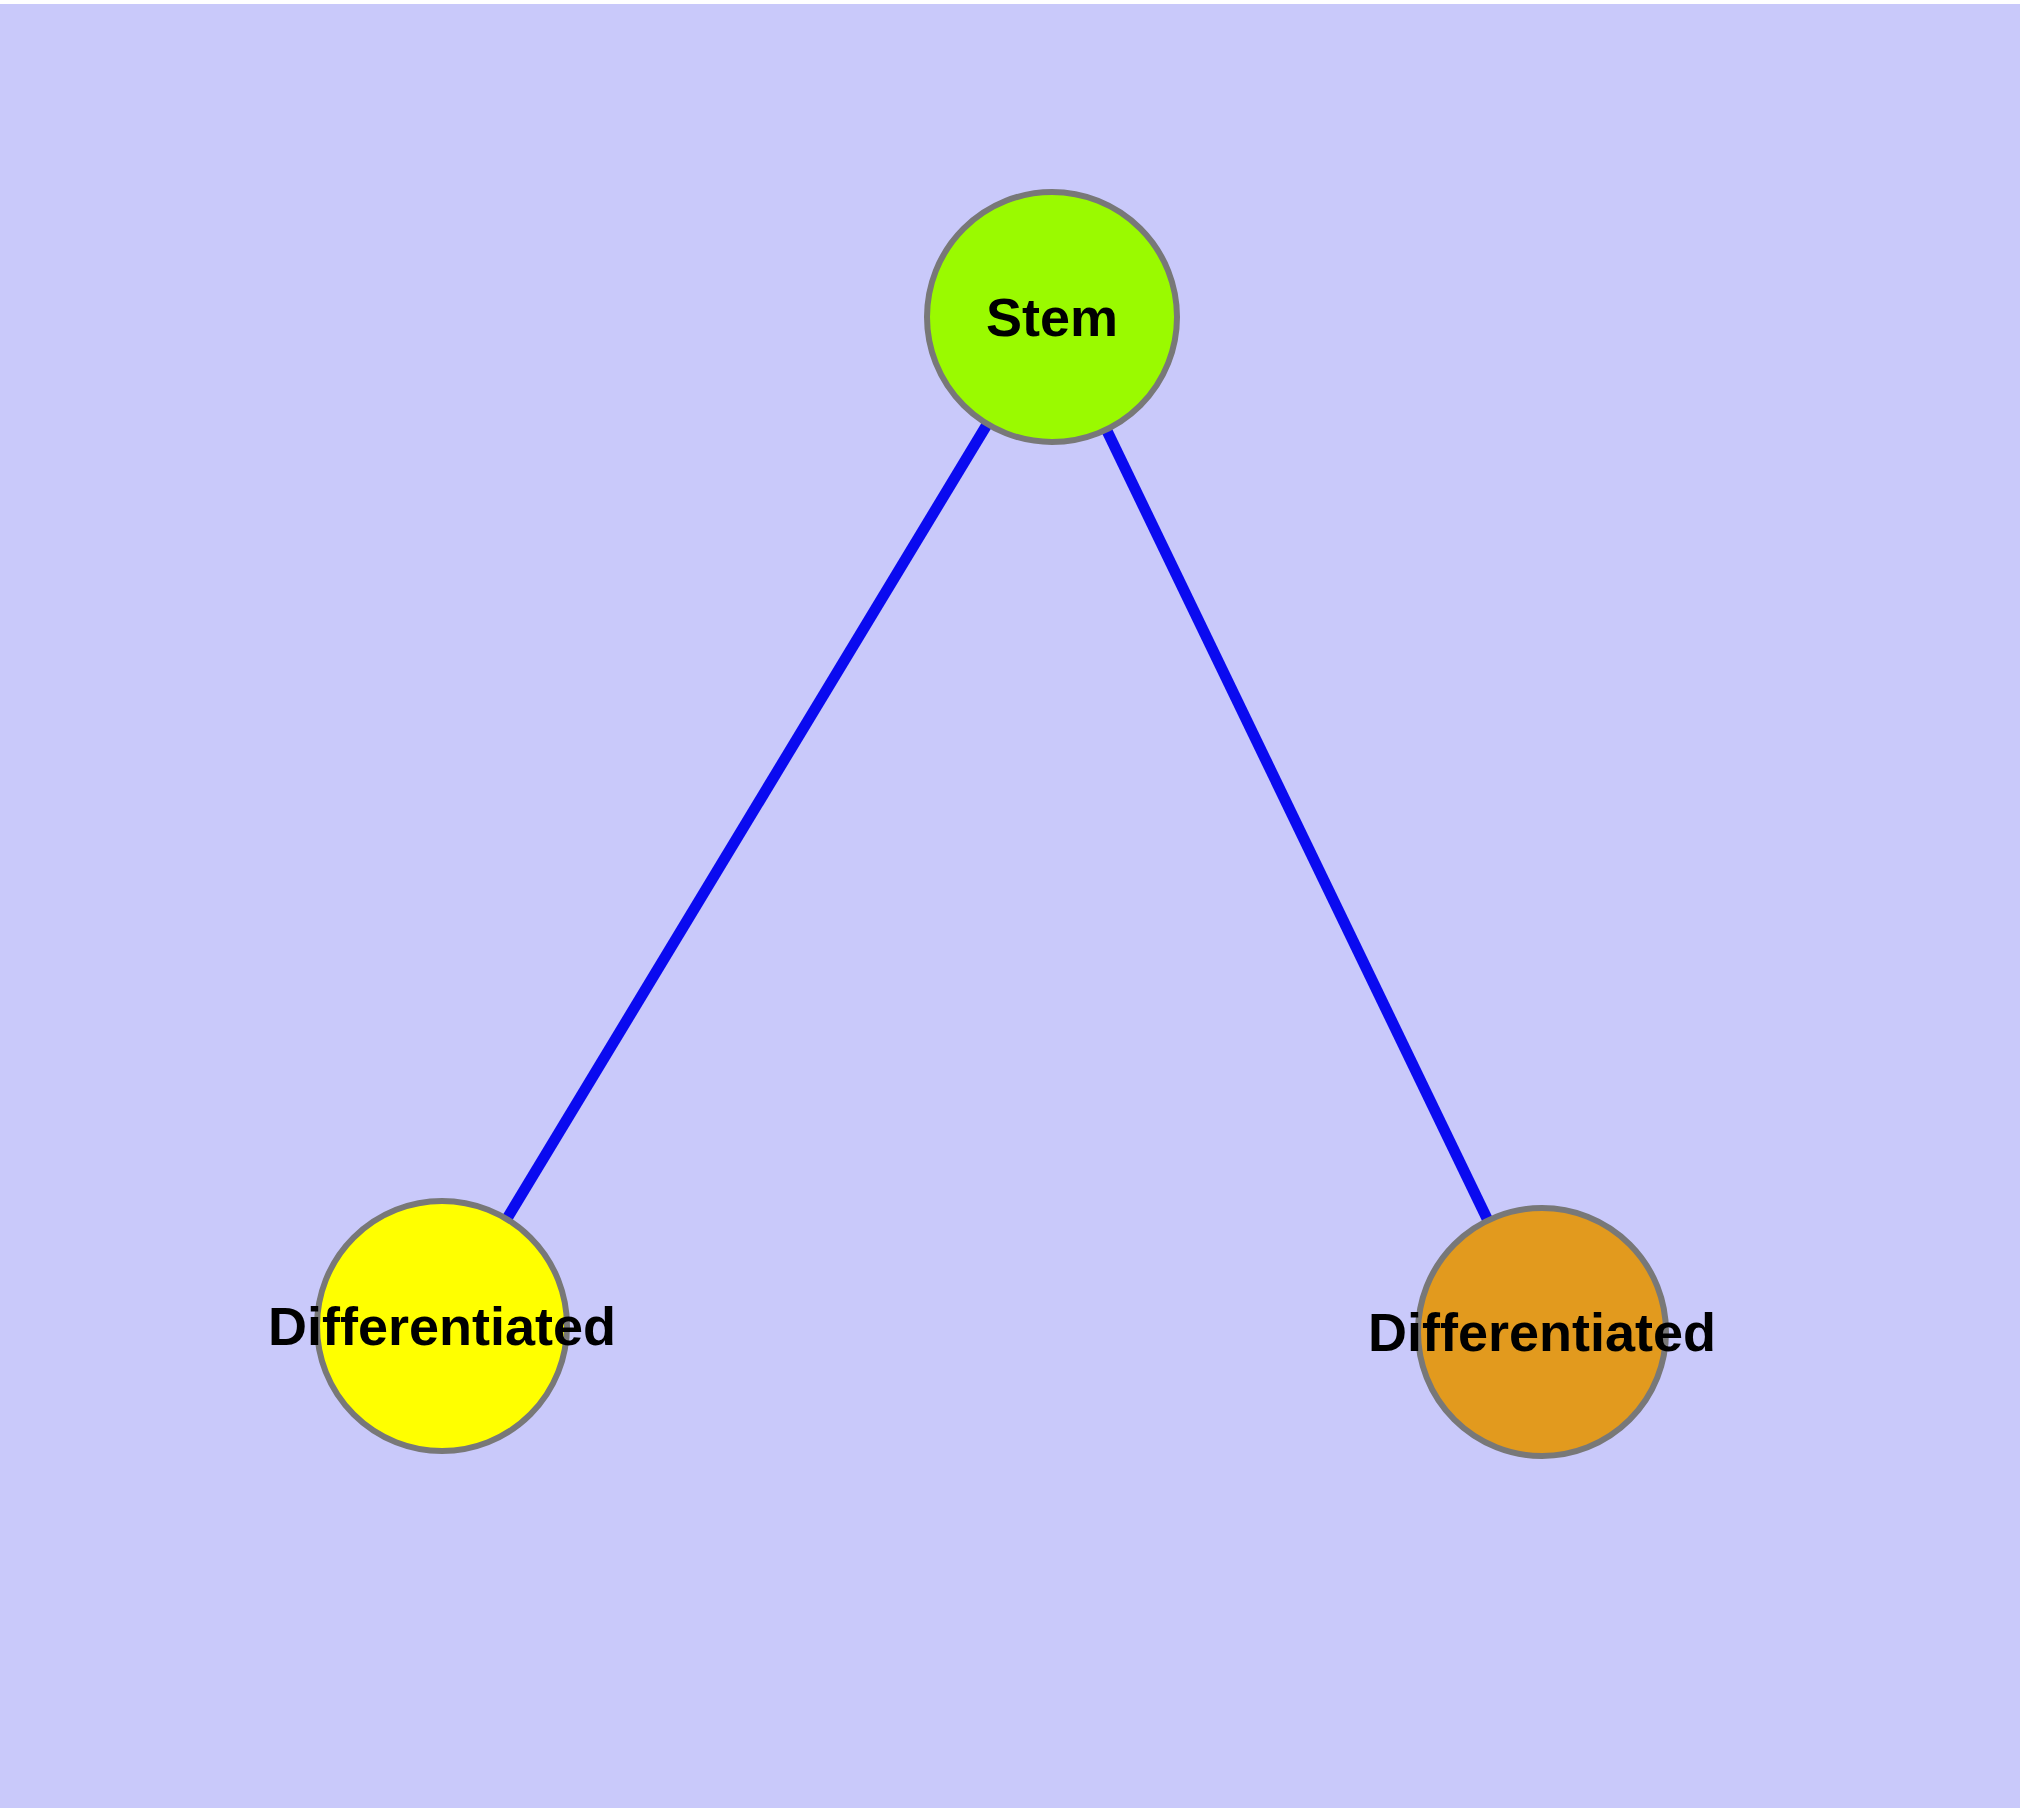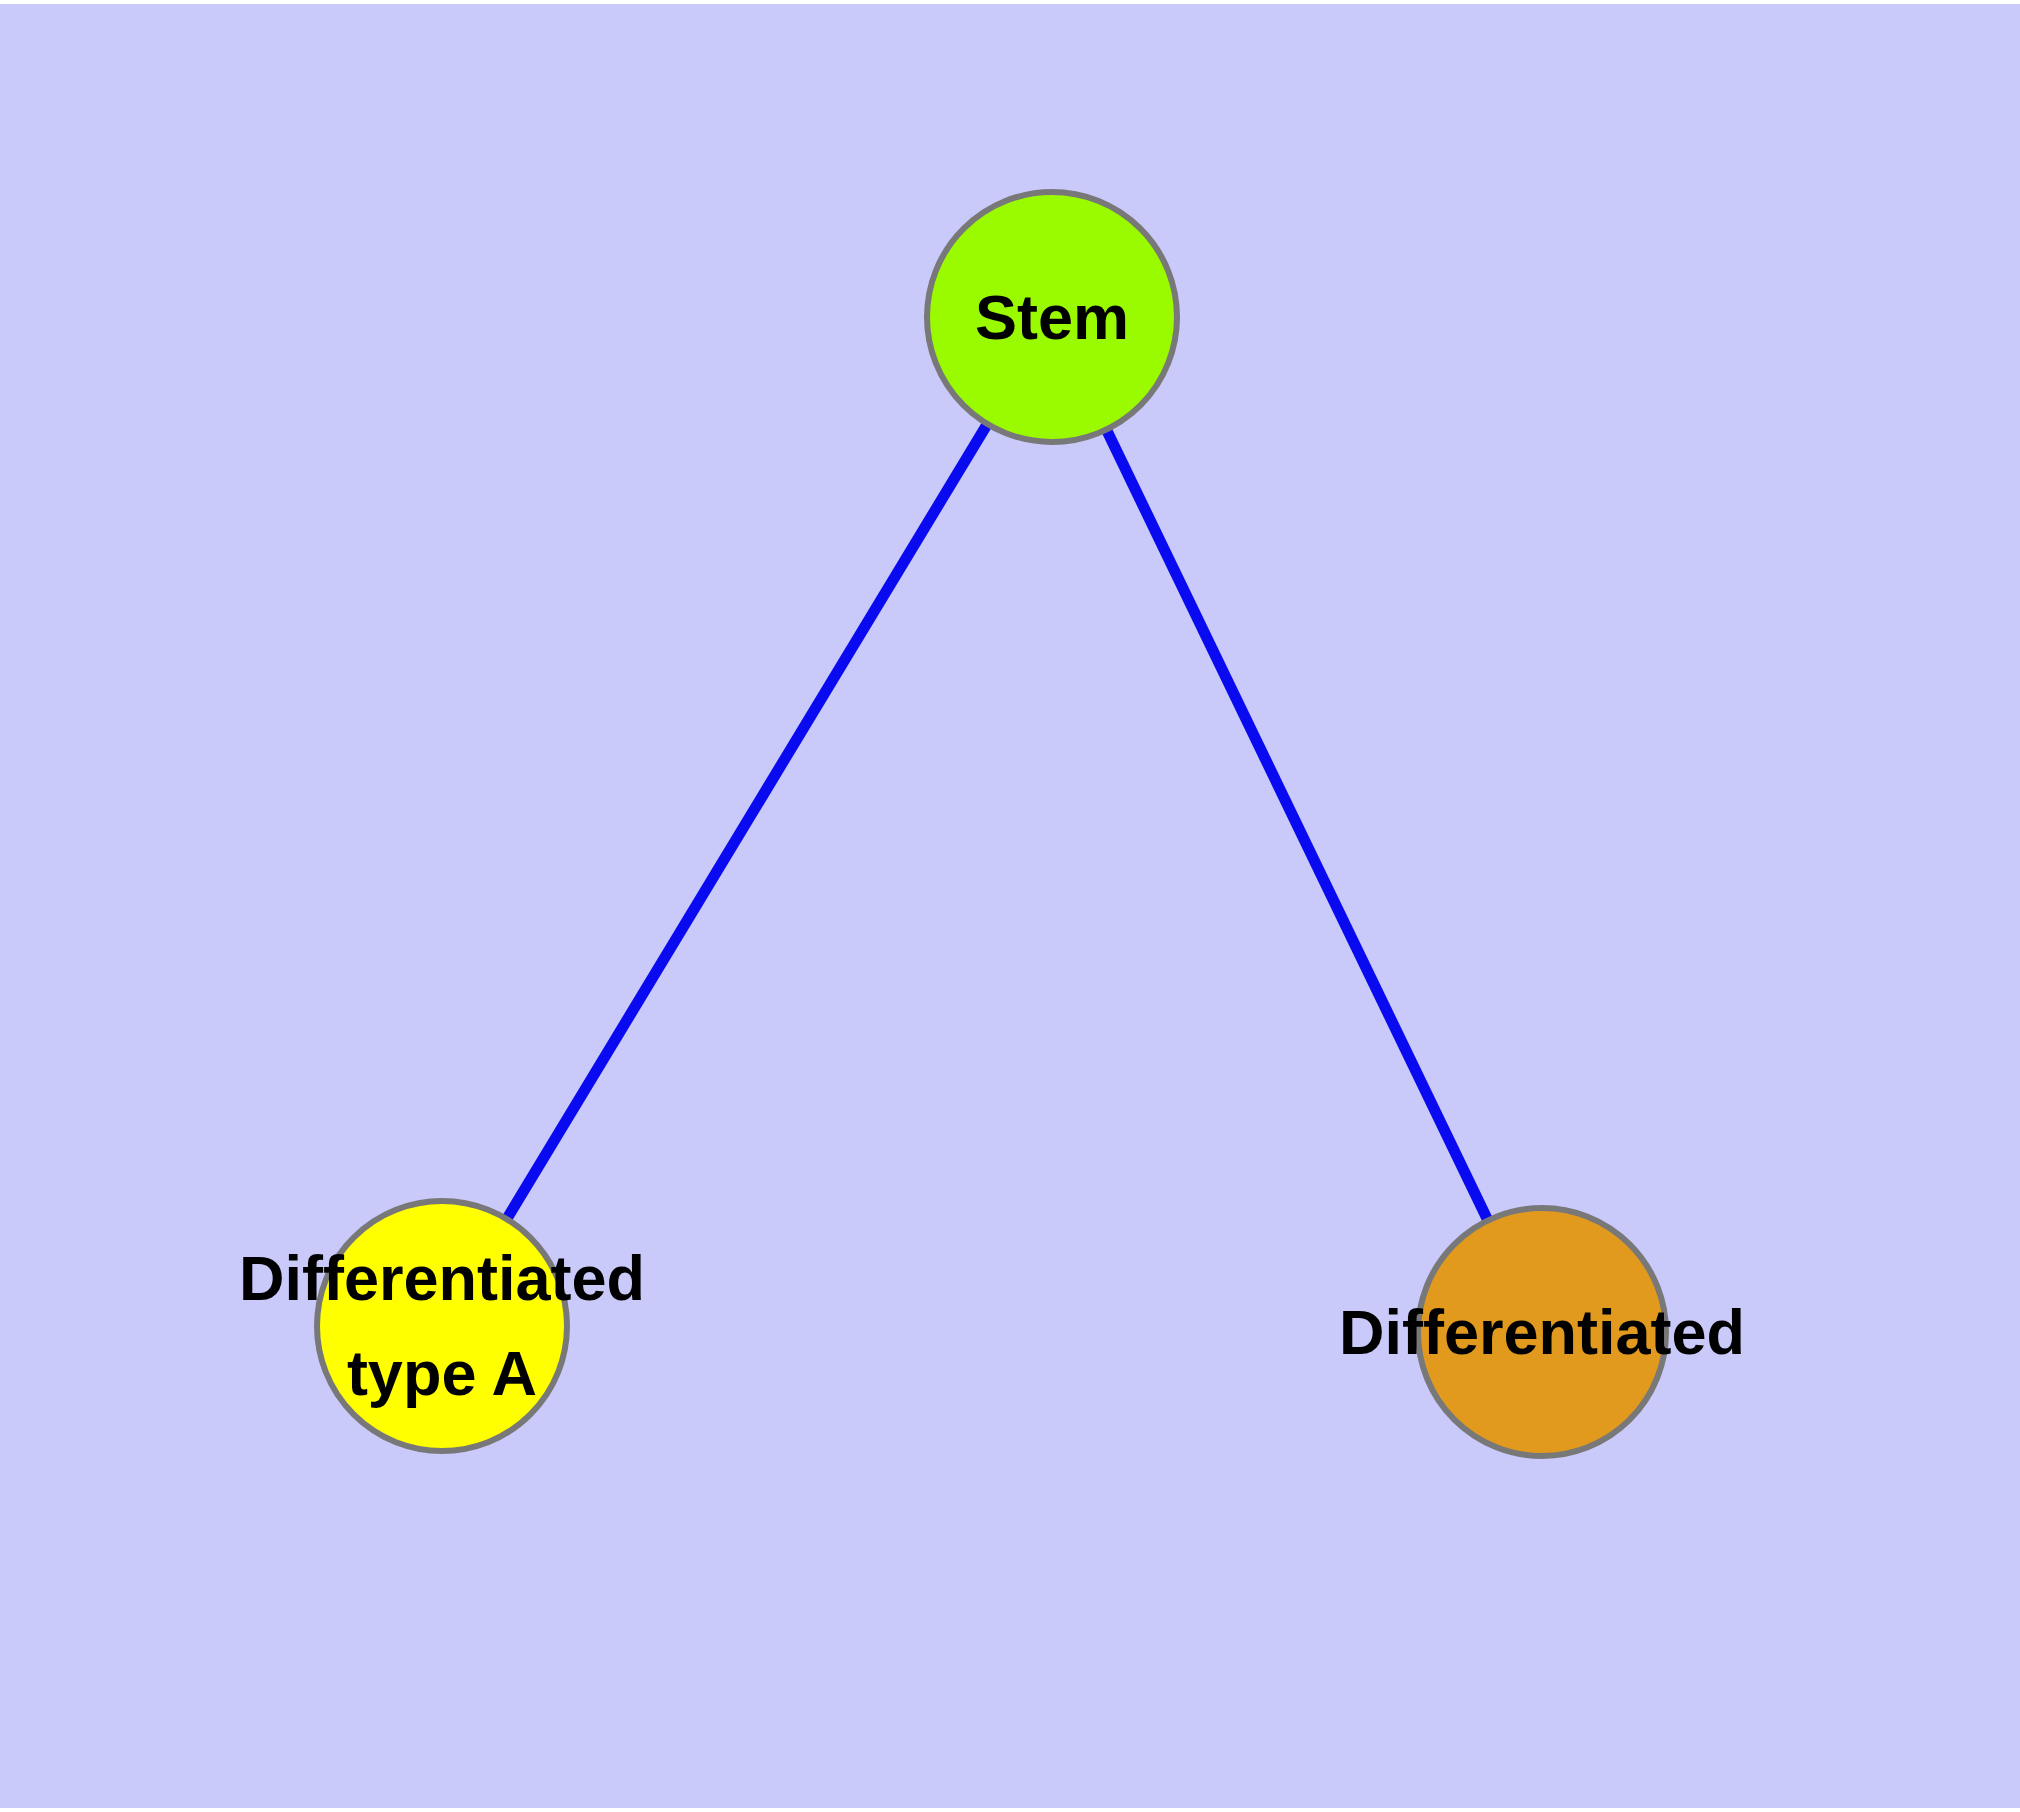--- a/index.html
+++ b/index.html
@@ -35,23 +35,22 @@
   }
   .node-circle {
     position: absolute;
     box-sizing: border-box;
     border-radius: 50%;
     border: 6px solid #787878;
   }
   .node-label {
     position: absolute;
     transform: translate(-50%, -50%);
-    text-align: center;
     font-weight: bold;
-    font-size: 63px;
+    font-size: 54px;
     line-height: 95px;
     letter-spacing: 0;
     color: #000000;
     white-space: nowrap;
   }
   .node-label .label-line {
     white-space: nowrap;
   }
 </style>
 </head>
@@ -69,21 +68,20 @@
   <div class="node-circle" style="left: 924px; top: 189px; width: 256px; height: 256px; background: rgb(154, 250, 0); border-color: rgb(120, 120, 120);"></div>
   <div class="node-circle" style="left: 314px; top: 1198px; width: 256px; height: 256px; background: rgb(255, 255, 0); border-color: rgb(120, 120, 120);"></div>
   <div class="node-circle" style="left: 1415px; top: 1205px; width: 254px; height: 254px; background: rgb(226, 154, 30); border-color: rgb(120, 120, 120);"></div>
 
   <div class="node-label" style="left: 1052px; top: 317px; color: rgb(0, 0, 0);">
     <div class="label-line">Stem</div>
   </div>
 
   <div class="node-label" style="left: 442px; top: 1326px; color: rgb(0, 0, 0);">
     <div class="label-line">Differentiated</div>
-    <div class="label-line">type A</div>
   </div>
 
   <div class="node-label" style="left: 1542px; top: 1332px; color: rgb(0, 0, 0);">
     <div class="label-line">Differentiated</div>
   </div>
 
 </div>
 
 
 </body></html>

